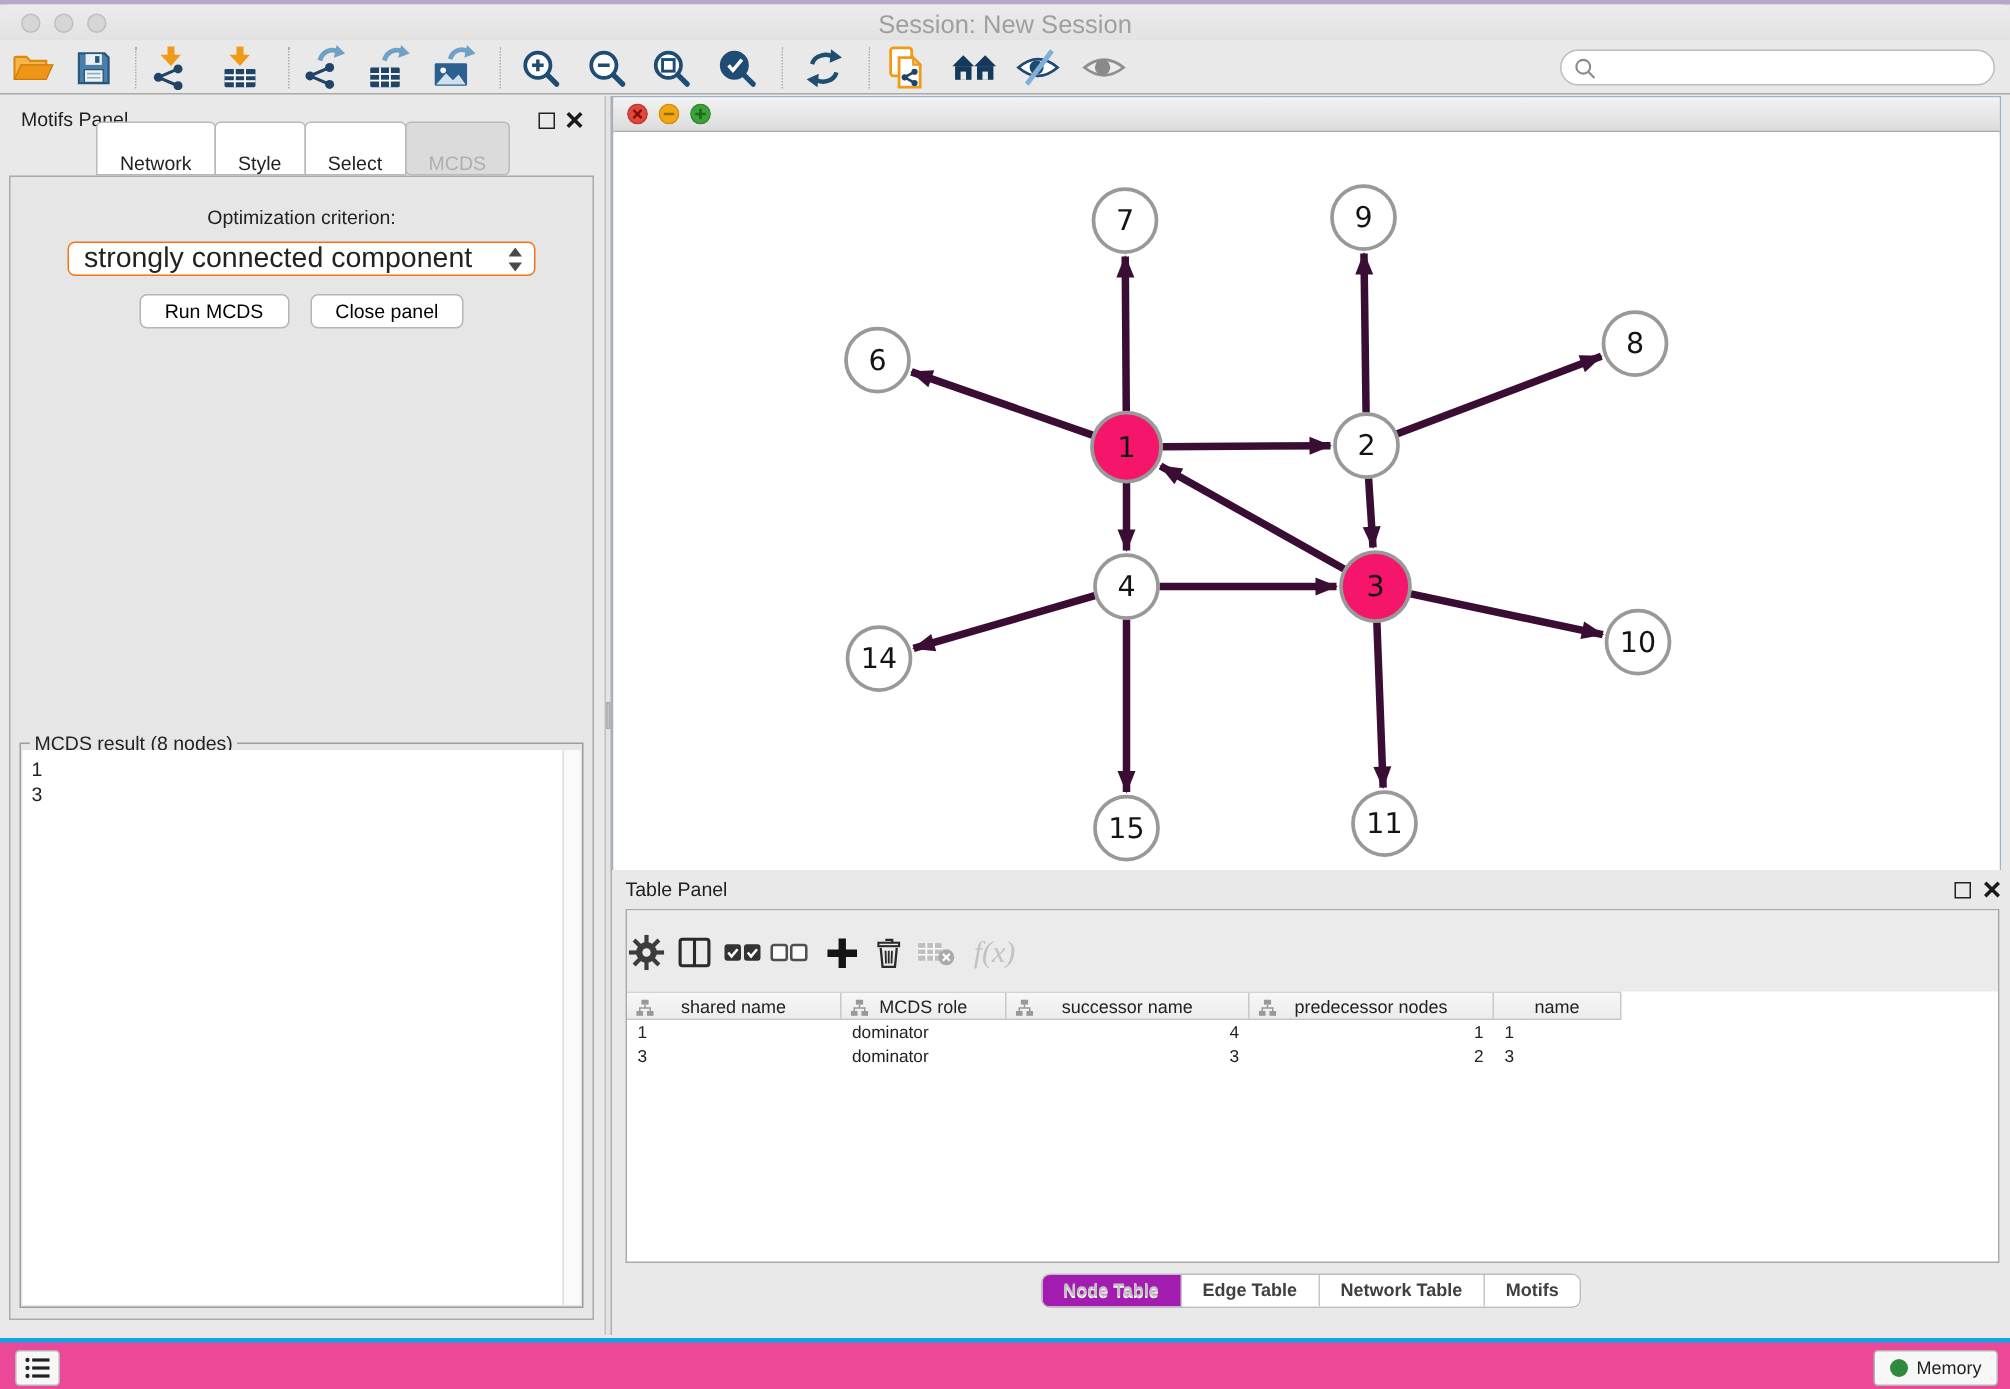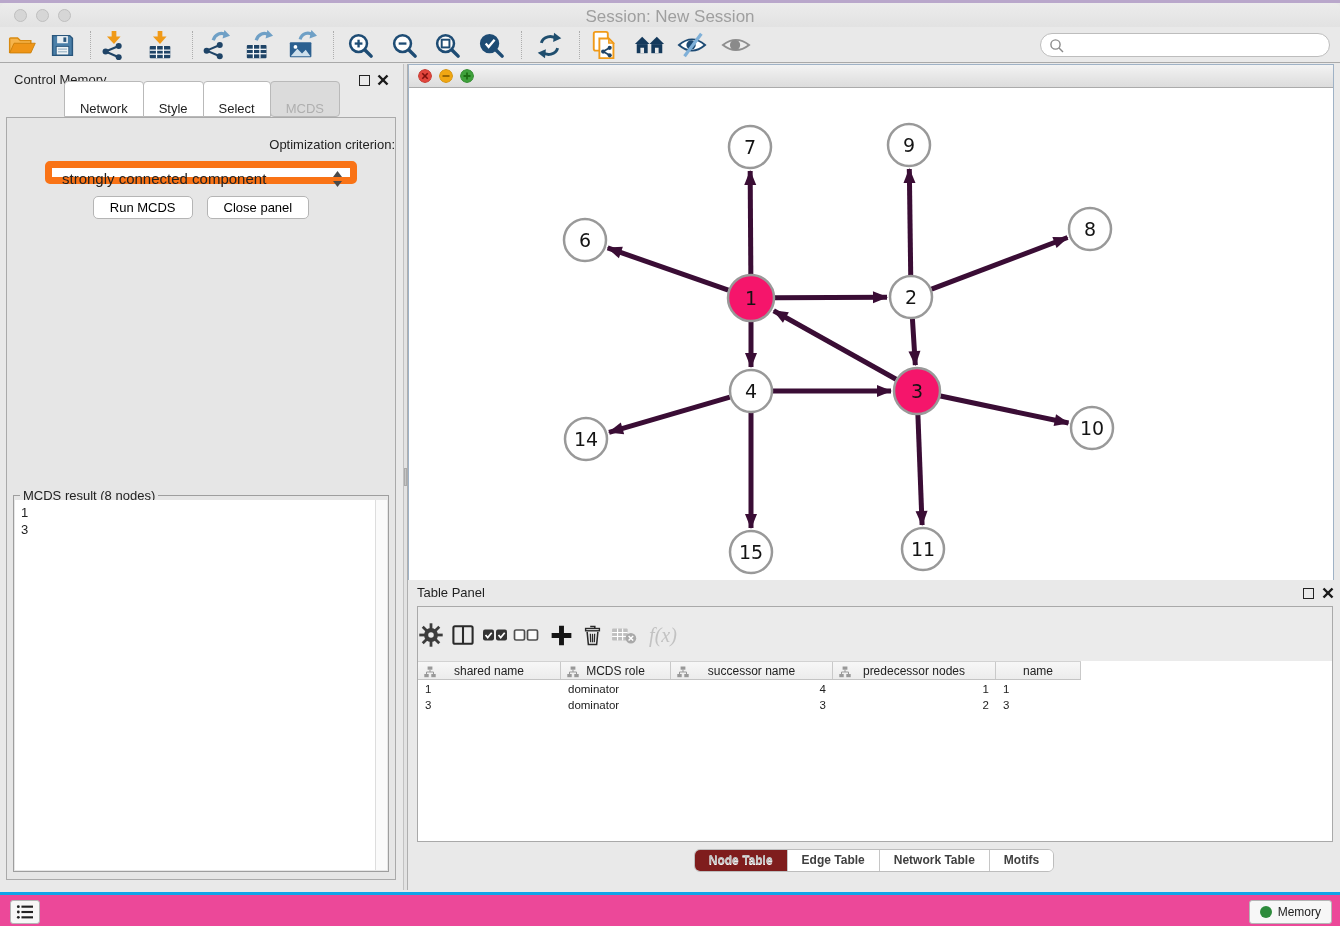--- a/index.html
+++ b/index.html
@@ -33,23 +33,23 @@
   .panel-title{position:absolute;left:14px;top:8px;font-size:13px;color:#1F1F1F;}
   .float-icon{position:absolute;width:11px;height:11px;border:1.6px solid #222;background:transparent;}
   .close-icon{position:absolute;width:12px;height:12px;}
   .cp-tabs{position:absolute;left:0;top:30px;width:100%;height:23px;display:flex;
            justify-content:center;align-items:flex-end;}
   .tab{height:33px;line-height:20px;padding:17px 15px;background:#FFF;border:1px solid #B9B9B9;
        border-radius:4px 4px 0 0;font-size:13px;margin-right:-1px;position:relative;z-index:1;}
   .tab.active{background:#DBDBDB;color:#AFAFAF;border-radius:4px;z-index:0;}
   .cp-box{position:absolute;left:6px;top:53px;width:390px;height:763px;
           background:#E6E6E6;border:1px solid #AAA;}
-  .opt-label{position:absolute;top:19px;width:100%;text-align:right;font-size:13px;}
+  .opt-label{position:absolute;top:19px;width:100%;text-align:center;font-size:13px;}
   .criterion{position:absolute;left:38px;top:43px;width:312px;height:23px;background:#FFF;
-             border:7px solid #f97316;border-radius:5px;font-size:15px;line-height:21px;
+             border:1px solid #f97316;border-radius:5px;font-size:19px;line-height:21px;
              padding-left:10px;}
   .criterion .stepper{position:absolute;right:8px;top:3px;}
   .btn-row{position:absolute;top:78px;width:100%;display:flex;justify-content:center;gap:14px;}
   .cp-btn{height:23px;background:#FFF;border:1px solid #B5B5B5;border-radius:5px;
           font-size:13px;padding:0 16px;font-family:"Liberation Sans",sans-serif;}
   .fieldset{position:absolute;left:6px;top:377px;width:376px;height:377px;
             border:1px solid #9E9E9E;}
   .fieldset .legend{position:absolute;top:-8px;left:6px;background:#E6E6E6;padding:0 3px;
                     font-size:13px;}
   .result-area{position:absolute;left:1px;top:4px;right:13px;bottom:1px;background:#FFF;
@@ -90,21 +90,21 @@
   .th svg{position:absolute;left:6px;top:4px;}
   .tp-rows{position:absolute;left:0;top:74px;width:100%;}
   .tr{display:flex;height:16px;font-size:11.5px;line-height:16px;}
   .td{padding:0 7px;overflow:hidden;}
   .ta-r{text-align:right;}
   .tp-tabs{position:absolute;left:0;top:269px;width:100%;display:flex;justify-content:center;}
   .seg{display:flex;border:1px solid #BDBDBD;border-radius:6px;overflow:hidden;background:#FFF;}
   .seg .stab{padding:0 14px;height:21px;line-height:20px;font-size:12px;font-weight:700;
              border-right:1px solid #C6C6C6;background:#FFF;color:#404040;}
   .seg .stab:last-child{border-right:none;}
-  .seg .stab.active{background:#7f1d1d;color:#C3C3C3;text-shadow:0 1px 0 #FFF;}
+  .seg .stab.active{background:#a21caf;color:#C3C3C3;text-shadow:0 1px 0 #FFF;}
 
   
   .statusbar{position:absolute;left:0;top:892px;width:100%;height:34px;background:#ec4899;
              border-top:3px solid #0ea5e9;text-align:right;}
   .sb-btn{position:absolute;top:5px;height:24px;background:#F7F7F7;border:1px solid #B5B5B5;
           border-radius:3px;display:flex;align-items:center;justify-content:center;gap:6px;
           font-size:12px;}
   .mem-dot{width:12px;height:12px;border-radius:50%;background:#2E8B3C;}
 </style>
 </head>
@@ -274,21 +274,21 @@
     <div class="searchbox">
       <svg width="16" height="16" viewBox="0 0 16 16">
         <circle cx="6.5" cy="6.5" r="4.6" fill="none" stroke="#8A8A8A" stroke-width="1.4"></circle>
         <line x1="10" y1="10" x2="14" y2="14" stroke="#8A8A8A" stroke-width="1.4"></line>
       </svg>
       <input type="text" value="" style="">
     </div>
   </div>
 
   <div class="control-panel">
-    <div class="panel-title">Control Memory</div>
+    <div class="panel-title">Motifs Panel</div>
     <div class="float-icon" style="left:359px;top:11px"></div>
     <svg class="close-icon" style="left:377px;top:10px" viewBox="0 0 12 12">
       <line x1="1.5" y1="1.5" x2="10.5" y2="10.5" stroke="#1A1A1A" stroke-width="2.4"></line>
       <line x1="10.5" y1="1.5" x2="1.5" y2="10.5" stroke="#1A1A1A" stroke-width="2.4"></line>
     </svg>
 
     <div class="cp-tabs">
       <div class="tab">Network</div>
       <div class="tab">Style</div>
       <div class="tab">Select</div>

